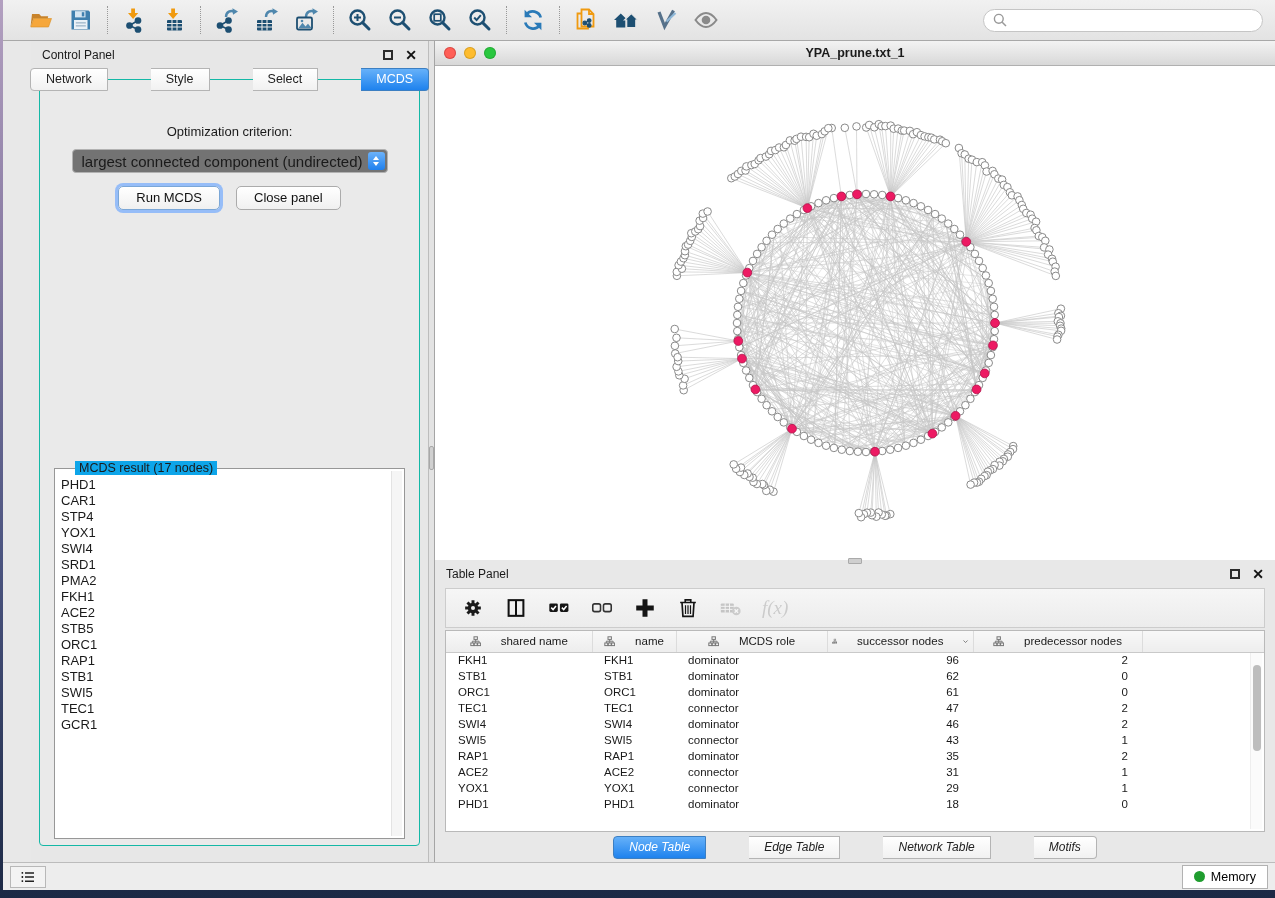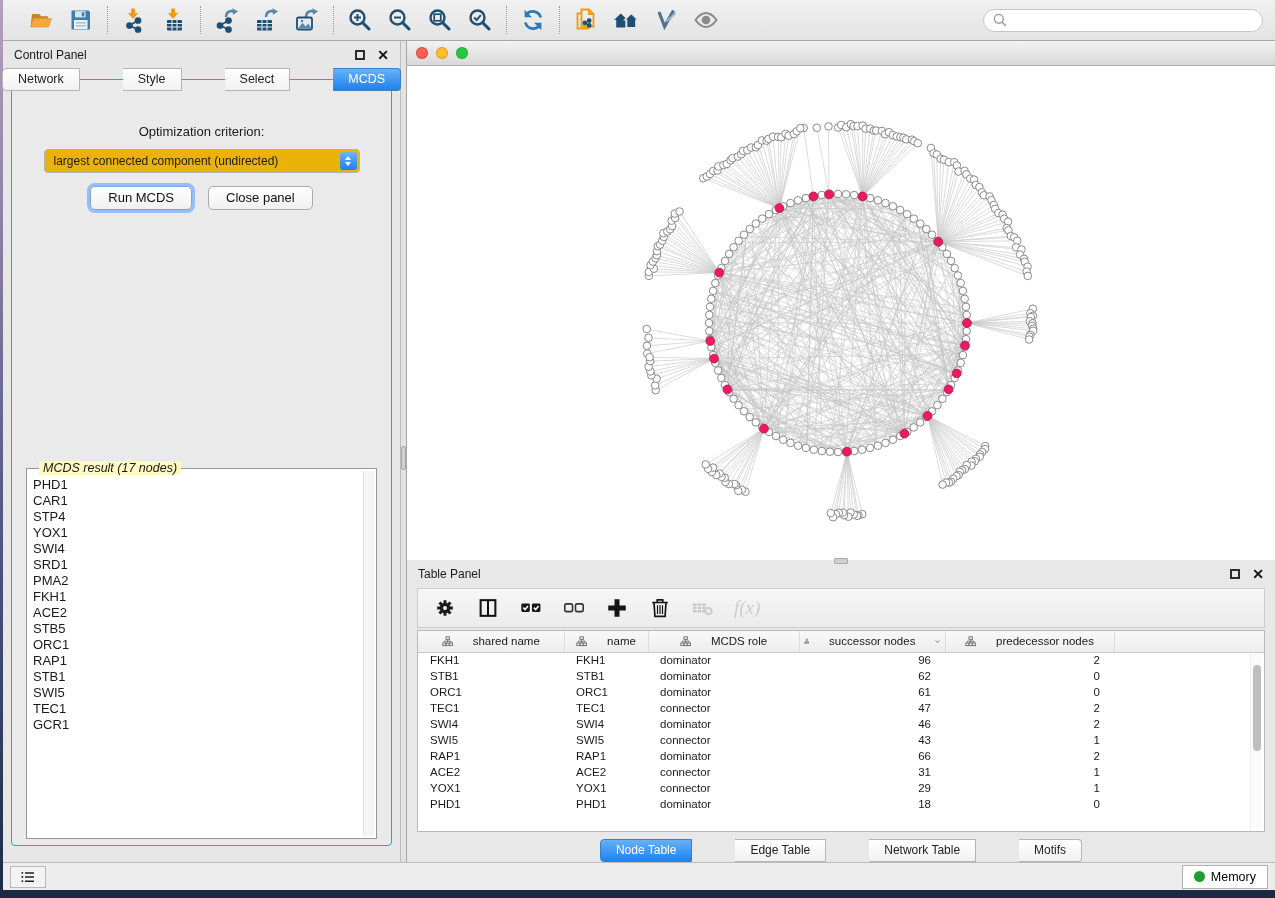--- a/index.html
+++ b/index.html
@@ -16,54 +16,54 @@
   .tb-icons { display:flex; align-items:center; }
   .tb-group { display:flex; align-items:center; gap:12px; padding:0 12px; }
   .tb-sep { width:0; border-left:1px dotted #999; height:28px; }
   .tb-btn { width:28px; height:28px; display:flex; align-items:center; justify-content:center; }
   .tb-btn svg { width:26px; height:26px; }
   .search { margin-left:auto; width:280px; height:23px; border:1px solid #c5c5c5; border-radius:12px;
     background:#fff; display:flex; align-items:center; padding:0 9px; gap:5px; }
   .search svg { width:14px; height:14px; flex:none; }
   .search input { border:none; outline:none; flex:1; font-size:12px; background:transparent; font-family:inherit; }
 
-  .main { flex:1; display:flex; min-height:0; }
+  .main { flex:1; display:flex; min-height:0;padding-left:28px; }
 
   
   .control-panel { width:397px; flex:none; background:#e7e7e7; display:flex; flex-direction:column; }
   .panel-titlebar { height:27px; flex:none; display:flex; align-items:center; padding:0 11px; font-size:12px; }
   .pt-icons { margin-left:auto; display:flex; gap:12px; align-items:center; }
   .float-icon { width:10px; height:10px; border:2px solid #2b2b2b; background:transparent; }
   .close-icon { font-weight:bold; font-size:14px; line-height:10px; color:#111; }
 
   .seg-row { display:flex; justify-content:center; position:relative; z-index:2;gap:43px; }
   .seg { font-size:12.5px; padding:3px 15px 4px; background:linear-gradient(#ffffff,#f1f1f1);
     border:1px solid #b4b4b4; border-left:none; color:#222; }
   .seg:first-child { border-left:1px solid #b4b4b4; border-radius:4px 0 0 4px; }
   .seg:last-child { border-radius:0 4px 4px 0; }
   .seg.sel { background:linear-gradient(#66b1f9,#1e82ee); color:#fff; border-color:#3c7fc2; }
 
   .cp-content { flex:1; margin:-12px 8px 16px; border:1px solid #14b8a6; border-radius:4px;
     background:#eaeaea; padding:30px 14px 6px; display:flex; flex-direction:column; align-items:center; min-height:0; }
   .opt-label { font-size:13px; margin-top:14px; }
-  .dropdown { margin-top:10px; width:316px; height:24px; background:#eab308; border:1px solid #b2b2b2;
-    border-radius:4px; display:flex; align-items:center; font-size:12px; padding-left:9px; position:relative; }
+  .dropdown { margin-top:10px; width:316px; height:24px; background:#737373; border:1px solid #b2b2b2;
+    border-radius:4px; display:flex; align-items:center; font-size:15px; padding-left:9px; position:relative; }
   .dd-stepper { position:absolute; right:2px; top:2px; bottom:2px; width:17px; border-radius:3px;
     background:linear-gradient(#6cb2f9,#1f80ee); display:flex; flex-direction:column;
     align-items:center; justify-content:center; gap:2px; }
   .dd-up { width:0; height:0; border-left:3.5px solid transparent; border-right:3.5px solid transparent; border-bottom:4.5px solid #fff; }
   .dd-dn { width:0; height:0; border-left:3.5px solid transparent; border-right:3.5px solid transparent; border-top:4.5px solid #fff; }
   .btn-row { margin-top:13px; display:flex; gap:16px; }
   .btn { font-size:13px; font-family:inherit; padding:3px 17px 4px; background:linear-gradient(#ffffff,#f0f0f0);
     border:1px solid #ababab; border-radius:5px; color:#111; }
   .btn.focused { box-shadow:0 0 0 3px rgba(105,165,255,.65); border-color:#7ba7d7; }
 
   .result-group { margin-top:auto; width:100%; height:371px; flex:none; border:1px solid #979797;
     background:#fff; position:relative; }
-  .result-legend { position:absolute; top:-8px; left:12px; background:#fef9c3; padding:0 4px; font-size:12.5px;font-style:italic; }
+  .result-legend { position:absolute; top:-8px; left:20px; background:#0ea5e9; padding:0 4px; font-size:12.5px; }
   .result-list { position:absolute; inset:8px 15px 2px 6px; overflow:hidden; font-size:13px; line-height:16px; }
   .result-list div { white-space:nowrap; }
   .result-scroll { position:absolute; top:2px; right:2px; bottom:2px; width:11px; background:#f5f5f5; border-left:1px solid #e3e3e3; }
 
   
   .vsplitter { width:7px; flex:none; background:#e3e3e3; border-left:1px solid #bdbdbd; border-right:1px solid #a5a5a5; position:relative; }
   .vsplitter .handle { position:absolute; top:405px; left:0; width:5px; height:24px; background:#d0d0d0; border:1px solid #a8a8a8; border-radius:2px; }
 
   
   .right-col { flex:1; min-width:0; display:flex; flex-direction:column; background:#e8e8e8; position:relative; }
@@ -94,21 +94,21 @@
   table { border-collapse:collapse; width:100%; table-layout:fixed; font-size:11.5px; }
   thead th { height:21px; background:linear-gradient(#f8f8f8,#ededed); border-bottom:1px solid #c9c9c9;
     border-right:1px solid #dcdcdc; font-weight:normal; padding:0; }
   thead th.filler { border-right:none; }
   .th-inner { display:flex; align-items:center; justify-content:center; gap:20px; padding:0 4px; white-space:nowrap; }
   tbody td { height:16px; padding:0 12px; white-space:nowrap; overflow:hidden; }
   tbody td.num { text-align:right; padding-right:14px; }
   .table-scrollbar { position:absolute; top:22px; right:2px; bottom:2px; width:12px; background:#fbfbfb; border-left:1px solid #eee; }
   .table-scrollbar .thumb { position:absolute; top:12px; left:1.5px; width:8px; height:86px; background:#bdbdbd; border-radius:4px; }
 
-  .tp-tabs { height:30px; flex:none; display:flex; justify-content:center; align-items:flex-end; }
+  .tp-tabs { height:30px; flex:none; display:flex; justify-content:center; align-items:center;font-style:italic; }
 
   
   .statusbar { height:28px; flex:none; background:#ededed; border-top:1px solid #bcbcbc;
     display:flex; align-items:center; padding:0 7px; }
   .menu-btn { width:36px; height:22px; border:1px solid #b8b8b8; background:#f3f3f3;
     display:flex; align-items:center; justify-content:center; }
   .menu-btn svg { width:18px; height:18px; }
   .memory-btn { margin-left:auto; height:24px; border:1px solid #b2b2b2; background:#fff;
     display:flex; align-items:center; gap:6px; padding:0 11px; font-size:12.5px; }
   .memdot { width:11px; height:11px; border-radius:50%; background:#1f9d2f; }
@@ -347,20 +347,21 @@
 
       <div class="vsplitter">
           <div class="handle"></div>
         </div>
 
       <div class="right-col">
         <div class="hsplit-handle"></div>
 
         <div class="net-window">
           <div class="net-titlebar">
+            <span class="net-title">YPA_prune.txt_1</span>
             <span class="traffic">
               <span class="light red"></span>
               <span class="light yellow"></span>
               <span class="light green"></span>
             </span>
           </div>
           <div class="net-canvas">
             <svg id="graph" width="868" height="494" viewBox="0 0 868 494">
                 <line x1="531.3" y1="175.8" x2="313.8" y2="303.4" stroke="#c6c6c6" stroke-width="0.7" opacity="0.85"></line>
                 <line x1="531.3" y1="175.8" x2="505.1" y2="155.1" stroke="#c6c6c6" stroke-width="0.7" opacity="0.85"></line>
@@ -1484,21 +1485,21 @@
                     <td>SWI5</td>
                     <td>connector</td>
                     <td class="num">43</td>
                     <td class="num">1</td>
                     <td></td>
                   </tr>
                   <tr>
                     <td>RAP1</td>
                     <td>RAP1</td>
                     <td>dominator</td>
-                    <td class="num">66</td>
+                    <td class="num">35</td>
                     <td class="num">2</td>
                     <td></td>
                   </tr>
                   <tr>
                     <td>ACE2</td>
                     <td>ACE2</td>
                     <td>connector</td>
                     <td class="num">31</td>
                     <td class="num">1</td>
                     <td></td>

